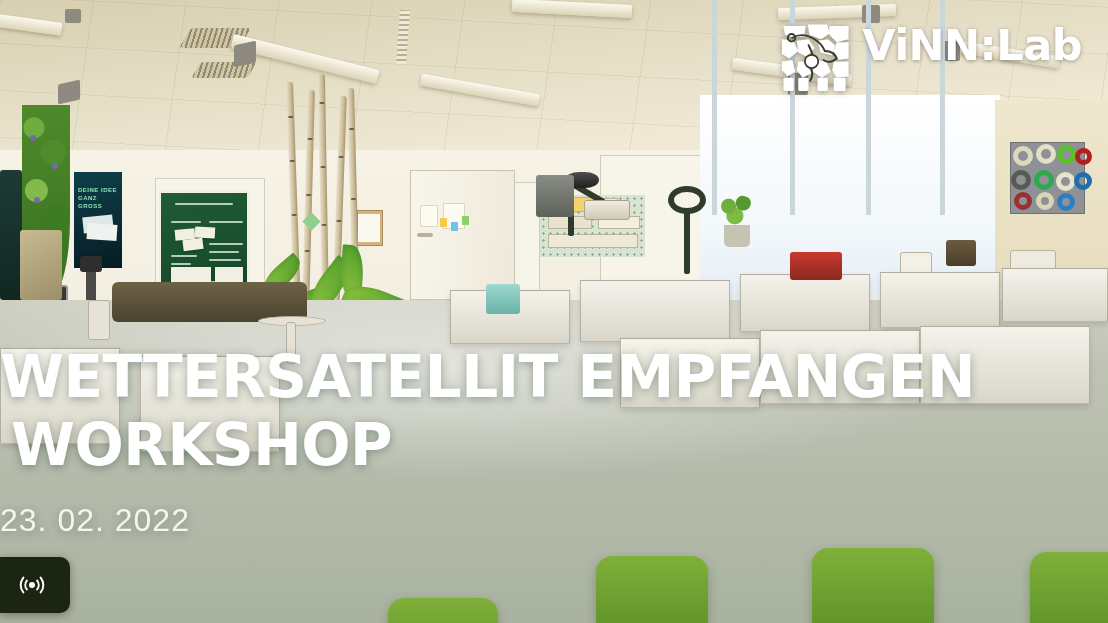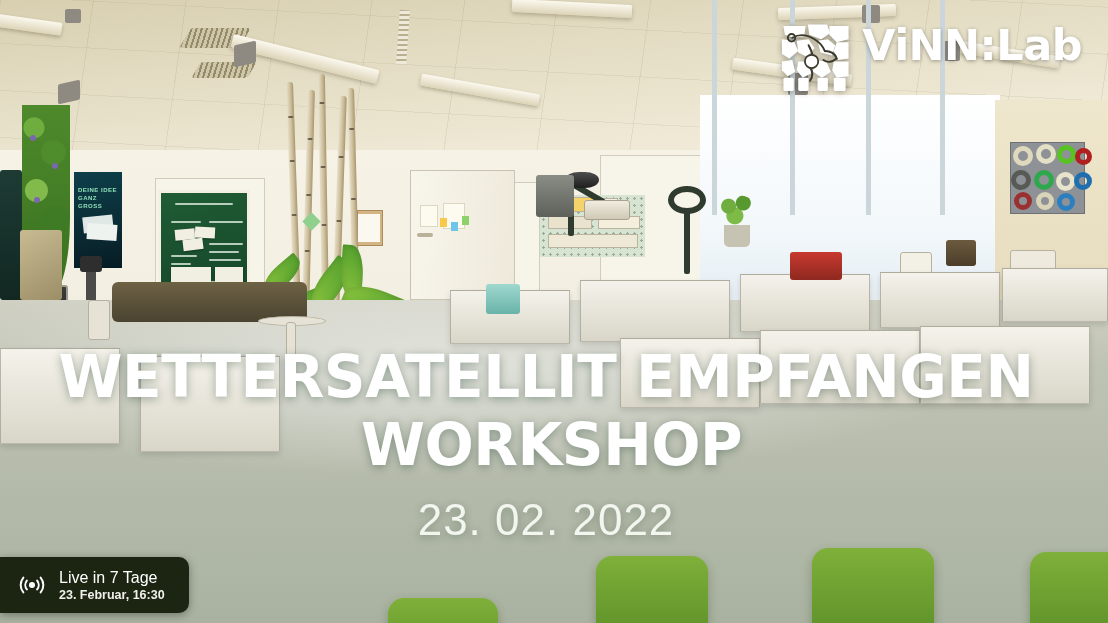--- a/index.html
+++ b/index.html
@@ -171,37 +171,37 @@
     font-size:43px;font-weight:700;color:#ffffff;letter-spacing:-.5px;line-height:46px;
     text-shadow:0 1px 4px rgba(0,0,0,.35);
   }
   .logo-tag{
     font-family:"Liberation Sans",sans-serif;
     font-size:19px;font-weight:400;color:#f4f4f2;letter-spacing:1.6px;line-height:24px;
     text-shadow:0 1px 4px rgba(0,0,0,.4);
   }
 
   
-  .titles{position:absolute;left:0;right:16px;top:345px;text-align:center;pointer-events:none;}
+  .titles{position:absolute;left:0;right:16px;top:345px;pointer-events:none;}
   .t-line1{
     font-family:"DejaVu Sans","Liberation Sans",sans-serif;
     font-size:58px;font-weight:700;color:#fff;letter-spacing:-.5px;line-height:64px;
     text-shadow:0 2px 10px rgba(0,40,20,.35);
     white-space:nowrap;
   }
   .t-line2{
     font-family:"DejaVu Sans","Liberation Sans",sans-serif;
     font-size:58px;font-weight:700;color:#fff;letter-spacing:-.5px;line-height:72px;
     text-shadow:0 2px 10px rgba(0,40,20,.35);
     padding-left:11px;
   }
   .t-date{
     margin-top:14px;
     font-family:"Liberation Sans","DejaVu Sans",sans-serif;
-    font-size:44px;font-weight:300;color:#f3f6ef;letter-spacing:1px;line-height:50px;
+    font-size:32px;font-weight:300;color:#f3f6ef;letter-spacing:1px;line-height:50px;
     text-shadow:0 2px 8px rgba(0,40,20,.30);
   }
 
   
   .live-badge{
     position:absolute;left:0;top:557px;height:56px;
     display:flex;align-items:center;gap:13px;
     padding:0 24px 0 18px;
     background:#1b2512;
     border-radius:0 10px 10px 0;
@@ -454,19 +454,15 @@
   <div class="live-badge">
     <svg class="live-icon" viewBox="0 0 24 24">
       <g fill="none" stroke="#ffffff" stroke-width="1.7" stroke-linecap="round">
         <path d="M7.6 8.2 a6 6 0 0 0 0 7.6"></path>
         <path d="M16.4 8.2 a6 6 0 0 1 0 7.6"></path>
         <path d="M4.6 5.6 a10 10 0 0 0 0 12.8"></path>
         <path d="M19.4 5.6 a10 10 0 0 1 0 12.8"></path>
       </g>
       <circle cx="12" cy="12" r="2.6" fill="#ffffff"></circle>
     </svg>
-    <div class="live-txt">
-      <span class="live-title">Live in 7 Tage</span>
-      <span class="live-sub">23. Februar, 16:30</span>
-    </div>
   </div>
 
 </div>
 
 </body></html>

